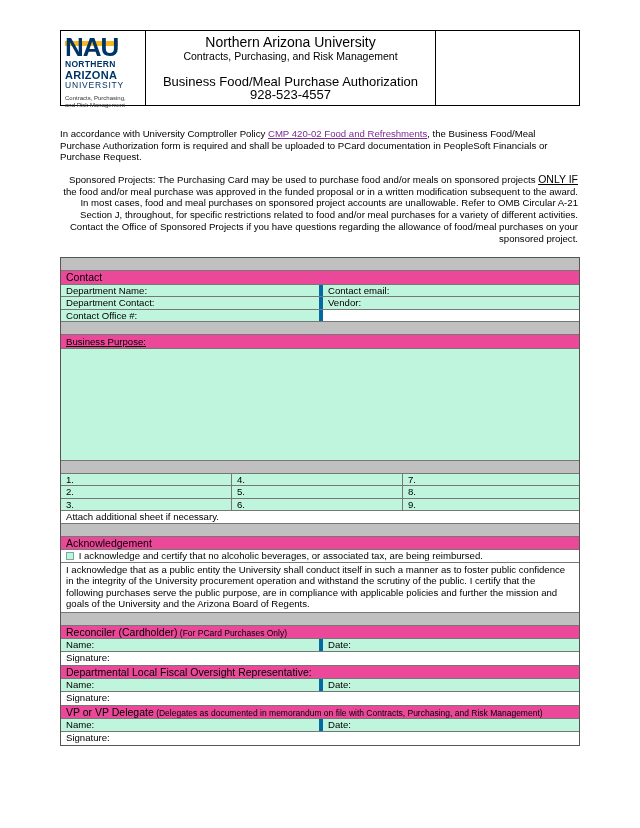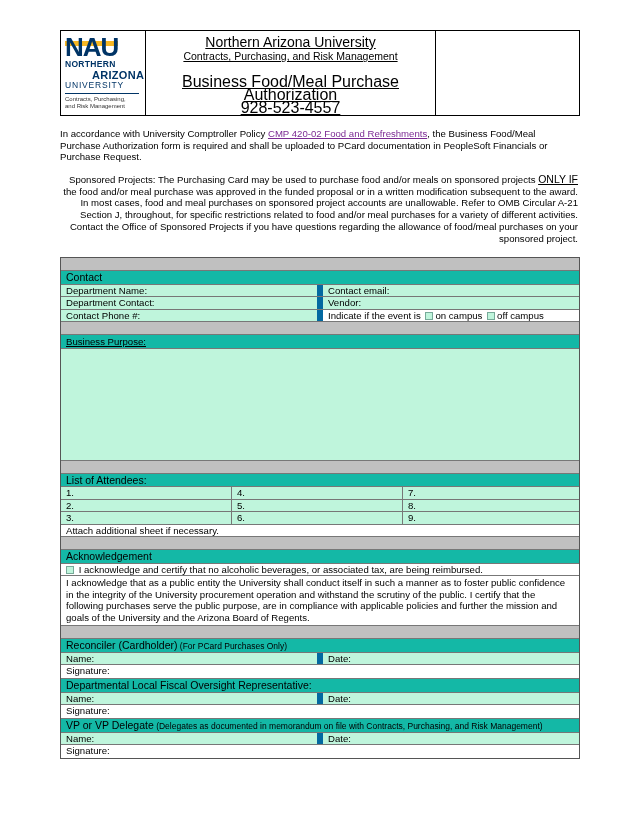--- a/index.html
+++ b/index.html
@@ -1,57 +1,57 @@
 <!DOCTYPE html>
 <html><head>
 <meta charset="utf-8">
 <style>
   * { box-sizing: border-box; margin: 0; padding: 0; }
   body { width: 640px; height: 828px; background: #fff; font-family: "Liberation Sans", sans-serif; color: #000; position: relative; overflow: hidden; }
-  .header { position: absolute; left: 60px; top: 30px; width: 520px; height: 86px; border: 1px solid #000; display: flex; }
+  .header { position: absolute; left: 60px; top: 30px; width: 520px; height: 76px; border: 1px solid #000; display: flex; }
   .logo { width: 85px; border-right: 1px solid #000; padding: 3px 4px; display: flex; flex-direction: column; align-items: flex-start; }
   .logo-nau { font-family: "Liberation Sans", sans-serif; font-weight: bold; font-size: 26px; letter-spacing: -1px; line-height: 26px; color: #003466; position: relative; }
   .logo-nau .bar { position: absolute; left: 0; right: 0; top: 7px; height: 5px; background: #f7b723; mix-blend-mode: normal; }
   .logo-line { font-size: 8.5px; font-weight: bold; color: #003466; line-height: 9.5px; letter-spacing: 0.3px; }
   .logo-line.thin { font-weight: normal; letter-spacing: 0.8px; }
   .logo-rule { width: 74px; height: 1px; background: #003466; margin: 3px 0 2px; }
   .logo-sub { font-size: 6px; color: #333; line-height: 7px; }
-  .center { width: 290px; border-right: 1px solid #000; text-align: center; padding-top: 3px; text-decoration: underline; }
+  .center { width: 290px; border-right: 1px solid #000; text-align: center; padding-top: 3px; }
   .center .t1 { font-size: 14px; line-height: 16px; }
   .center .t2 { font-size: 10.5px; line-height: 13px; margin-bottom: 12px; }
-  .center .t3 { font-size: 16px; line-height: 13px; }
+  .center .t3 { font-size: 13px; line-height: 13px; }
   .right { flex: 1; padding: 2px 6px; position: relative; font-size: 10.5px; line-height: 13px; }
   .right .rev { position: absolute; bottom: 7px; left: 6px; font-size: 10px; }
   .para { position: absolute; left: 60px; width: 518px; font-size: 9.6px; line-height: 11.7px; }
   .link { color: #7b2a93; text-decoration: underline; }
   .u { text-decoration: underline; font-size: 10.5px; }
   .form { position: absolute; left: 60px; top: 257px; width: 520px; border: 1px solid #555; border-bottom: none; }
   .row { display: flex; border-bottom: 1px solid #777; font-size: 9.6px; height: 12.5px; line-height: 12px; }
   .row.gray { background: #c0c0c0; height: 13px; }
-  .row.sec { background: #14b8a6; font-size: 10.5px; height: 13.5px; line-height: 13px; }
+  .row.sec { background: #ec4899; font-size: 10.5px; height: 13.5px; line-height: 13px; }
   .cell { padding: 0 5px; white-space: nowrap; overflow: hidden; }
   .green { background: #bff5dc; }
   .white { background: #fff; }
-  .c-left { width: 262px; border-right: 6px solid #0369a1; }
+  .c-left { width: 262px; border-right: 4px solid #0369a1; }
   .c-right { flex: 1; }
   .c3 { width: 171px; border-right: 1px solid #777; }
   .c3:last-child { border-right: none; flex: 1; }
   .big-green { height: 112px; background: #bff5dc; border-bottom: 1px solid #777; }
   .chk { display: inline-block; width: 8px; height: 8px; background: #bff5dc; border: 1px solid #7a9; vertical-align: -1px; margin: 0 2px; }
   .tall { height: auto; line-height: 11.5px; padding: 1px 5px 2px; white-space: normal; }
   .small { font-size: 8.5px; }
 </style>
 </head>
 <body>
 
 <div class="header">
   <div class="logo">
     <div class="logo-nau"><span class="bar"></span><span style="position:relative">NAU</span></div>
     <div class="logo-line">NORTHERN</div>
-    <div class="logo-line" style="font-size:11px;line-height:11px;margin-left:27px;">ARIZONA</div>
+    <div class="logo-line" style="font-size:11px;line-height:11px;">ARIZONA</div>
     <div class="logo-line thin">UNIVERSITY</div>
     <div class="logo-rule"></div>
     <div class="logo-sub">Contracts, Purchasing,</div>
     <div class="logo-sub">and Risk Management</div>
   </div>
   <div class="center">
     <div class="t1">Northern Arizona University</div>
     <div class="t2">Contracts, Purchasing, and Risk Management</div>
     <div class="t3">Business Food/Meal Purchase Authorization</div>
     <div class="t3">928-523-4557</div>
@@ -73,36 +73,28 @@
     </div>
   <div class="row">
     <div class="cell c-left green">Department Name:</div>
     <div class="cell c-right green">Contact email:</div>
   </div>
   <div class="row">
     <div class="cell c-left green">Department Contact:</div>
     <div class="cell c-right green">Vendor:</div>
   </div>
   <div class="row">
-    <div class="cell c-left green">Contact Phone #:</div>
-    <div class="cell c-right white">
-      <span>Indicate if the event is</span>
-      <span class="chk"></span><span>on campus</span>
-      <span class="chk"></span><span>off campus</span>
-    </div>
+    <div class="cell c-left green">Contact Office #:</div>
   </div>
   <div class="row gray"></div>
   <div class="row sec" style="font-size:9.6px;text-decoration:underline;">
       <div class="cell">Business Purpose:</div>
     </div>
   <div class="big-green"></div>
   <div class="row gray"></div>
-  <div class="row sec">
-      <div class="cell">List of Attendees:</div>
-    </div>
   <div class="row">
     <div class="cell c3 green">1.</div>
     <div class="cell c3 green">4.</div>
     <div class="cell c3 green">7.</div>
   </div>
   <div class="row">
     <div class="cell c3 green">2.</div>
     <div class="cell c3 green">5.</div>
     <div class="cell c3 green">8.</div>
   </div>

